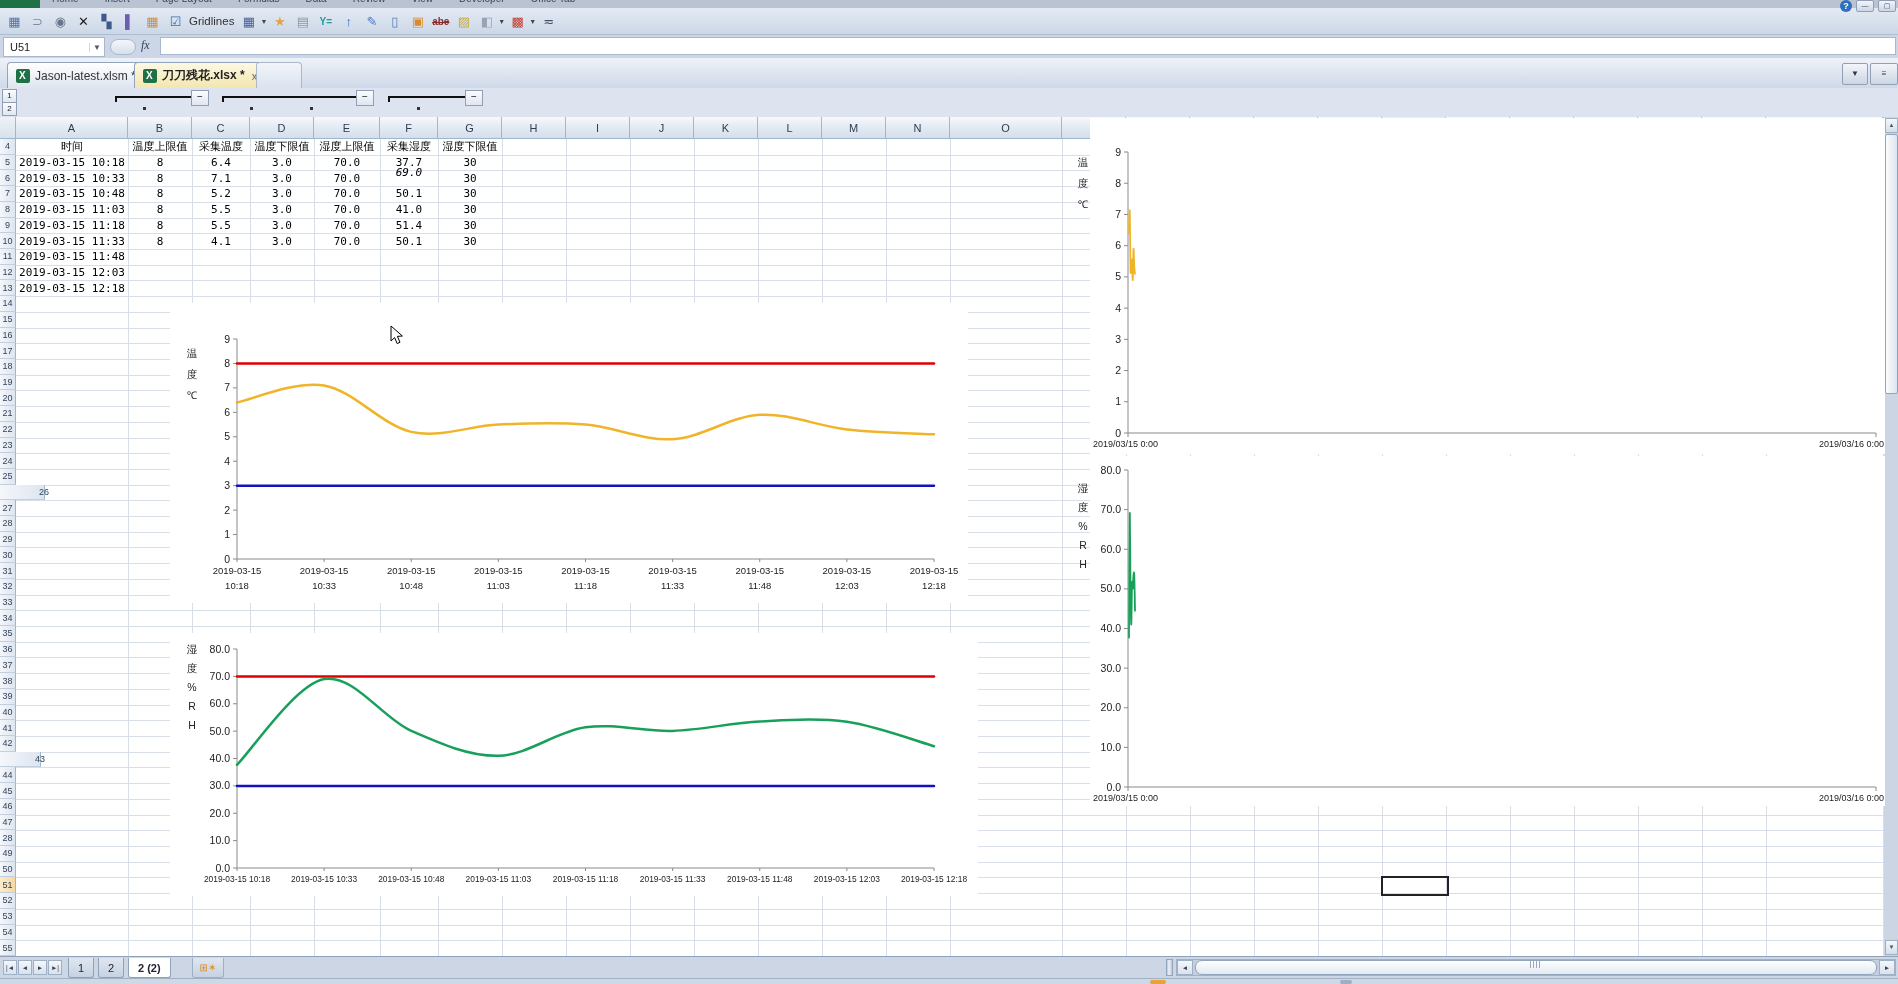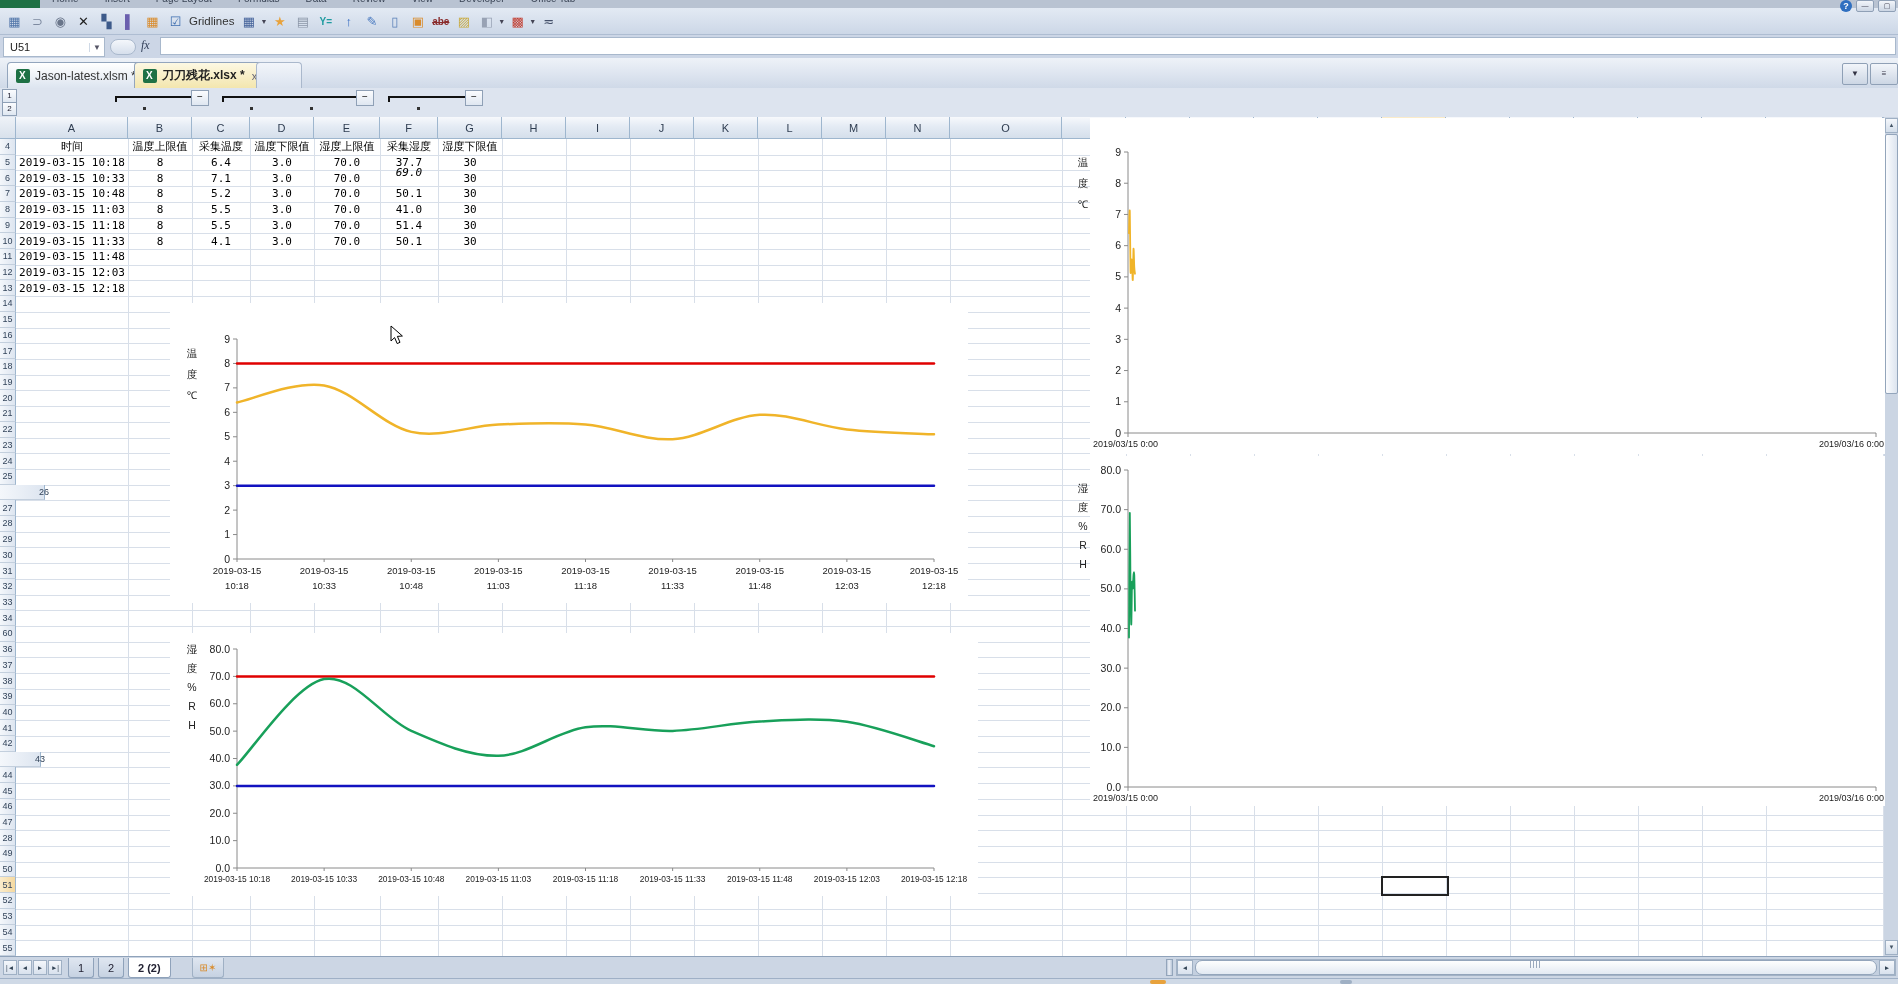--- a/index.html
+++ b/index.html
@@ -448,21 +448,21 @@
       <div class="row-hdr" style="top: 459.499px; height: 15.7115px;">30</div>
       <div class="hline" style="left: 16px; top: 475.21px; width: 1867px;"></div>
       <div class="row-hdr" style="top: 475.21px; height: 15.7115px;">31</div>
       <div class="hline" style="left: 16px; top: 490.922px; width: 1867px;"></div>
       <div class="row-hdr" style="top: 490.922px; height: 15.7115px;">32</div>
       <div class="hline" style="left: 16px; top: 506.633px; width: 1867px;"></div>
       <div class="row-hdr" style="top: 506.633px; height: 15.7115px;">33</div>
       <div class="hline" style="left: 16px; top: 522.345px; width: 1867px;"></div>
       <div class="row-hdr" style="top: 522.345px; height: 15.7115px;">34</div>
       <div class="hline" style="left: 16px; top: 538.057px; width: 1867px;"></div>
-      <div class="row-hdr" style="top: 538.056px; height: 15.7115px;">60</div>
+      <div class="row-hdr" style="top: 538.056px; height: 15.7115px;">35</div>
       <div class="hline" style="left: 16px; top: 553.768px; width: 1867px;"></div>
       <div class="row-hdr" style="top: 553.768px; height: 15.7115px;">36</div>
       <div class="hline" style="left: 16px; top: 569.48px; width: 1867px;"></div>
       <div class="row-hdr" style="top: 569.479px; height: 15.7115px;">37</div>
       <div class="hline" style="left: 16px; top: 585.191px; width: 1867px;"></div>
       <div class="row-hdr" style="top: 585.191px; height: 15.7115px;">38</div>
       <div class="hline" style="left: 16px; top: 600.902px; width: 1867px;"></div>
       <div class="row-hdr" style="top: 600.902px; height: 15.7115px;">39</div>
       <div class="hline" style="left: 16px; top: 616.614px; width: 1867px;"></div>
       <div class="row-hdr" style="top: 616.614px; height: 15.7115px;">40</div>

